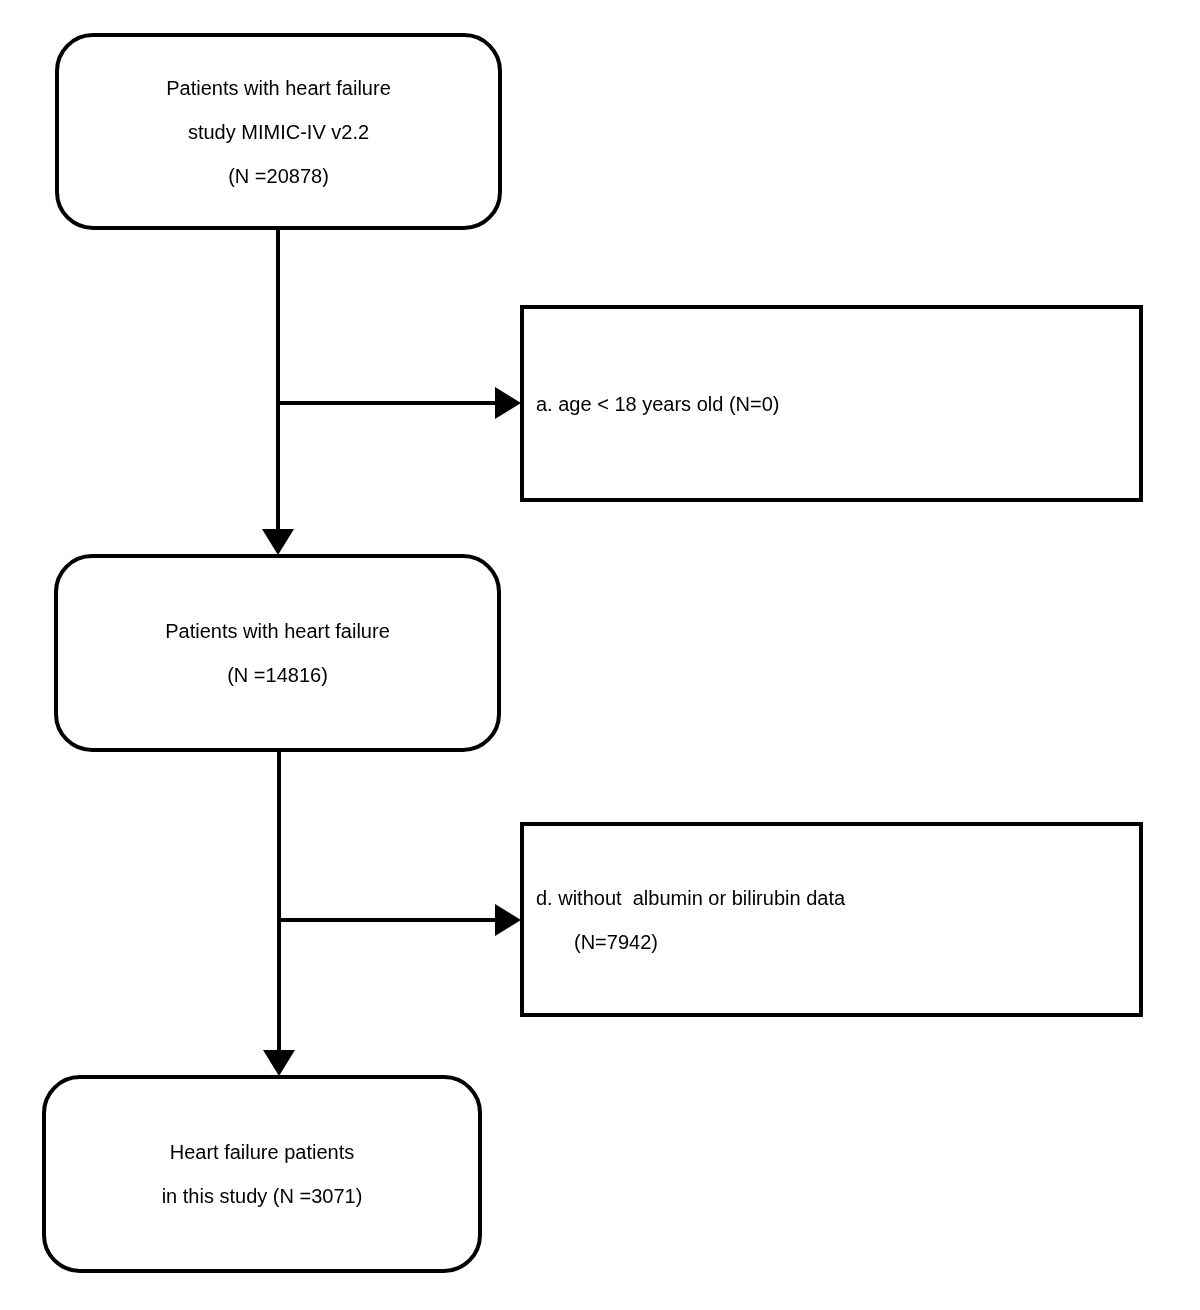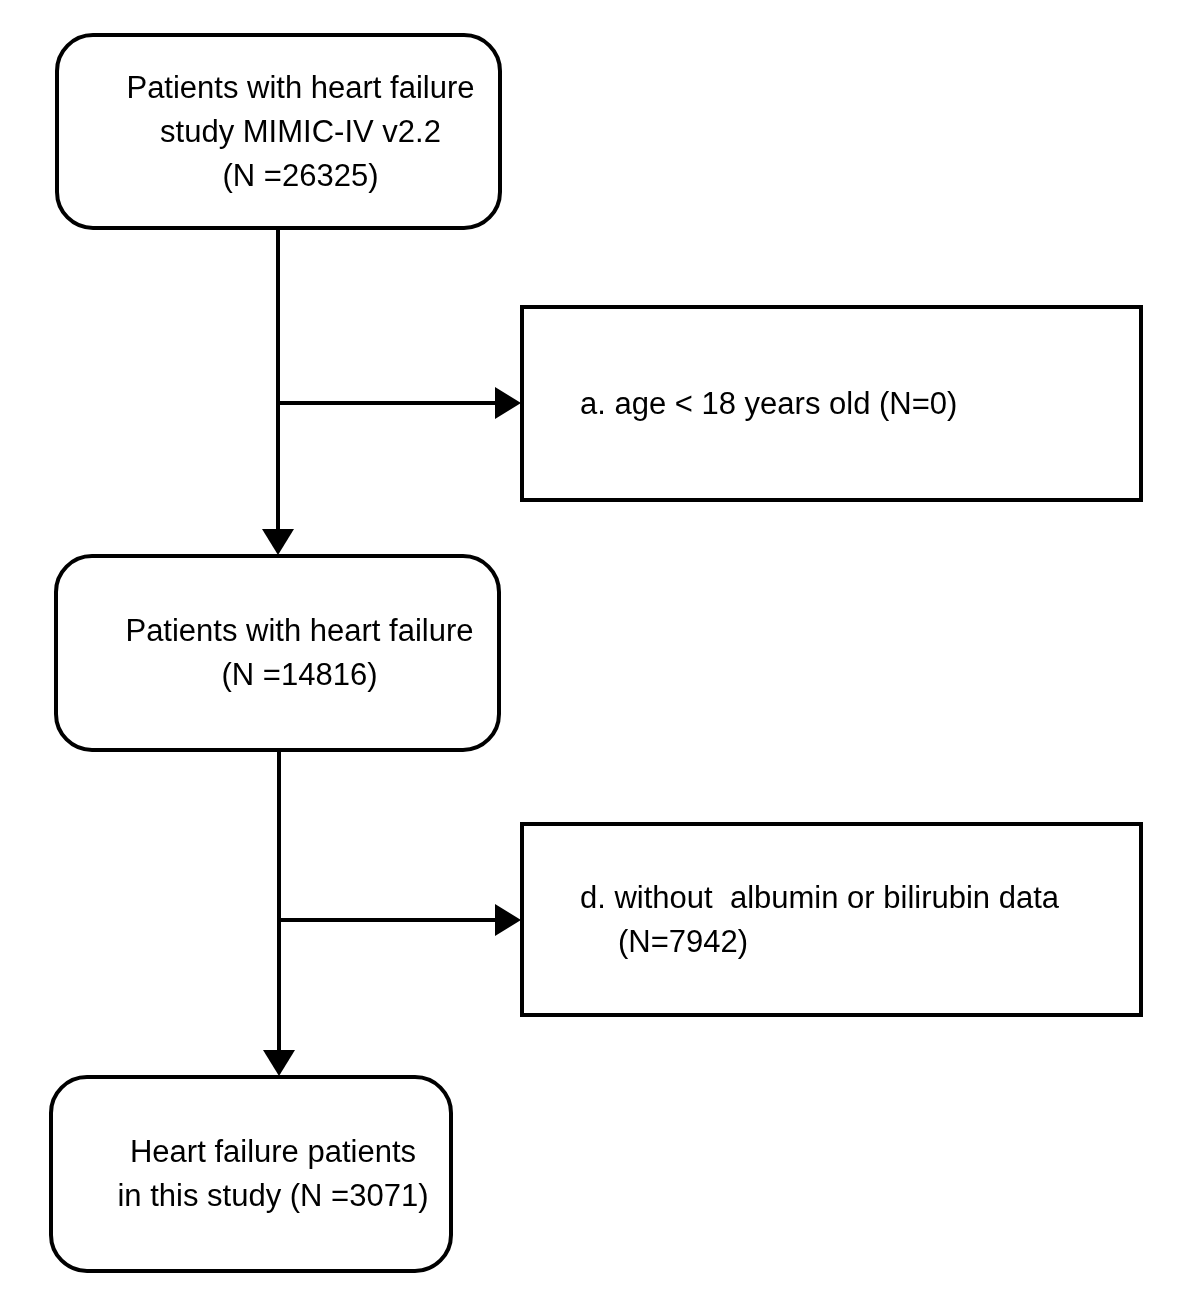--- a/index.html
+++ b/index.html
@@ -34,23 +34,22 @@
   }
   .left-text {
     align-items: flex-start;
     text-align: left;
     padding-left: 12px;
     padding-right: 6px;
   }
   .line {
     display: block;
     white-space: pre;
-    font-size: 31px;
+    font-size: 20px;
     line-height: 44px;
-    margin-left: 44px;
   }
   .indent {
     padding-left: 38px;
   }
   .connector {
     position: absolute;
     background: var(--stroke, #000000);
   }
   .arrow-down {
     position: absolute;
@@ -70,21 +69,21 @@
   }
 </style>
 </head>
 <body>
 
 <div class="canvas">
 
   <div class="box rounded center-text" style="left:55px; top:33px; width:447px; height:197px;">
     <span class="line">Patients with heart failure</span>
     <span class="line">study MIMIC-IV v2.2</span>
-    <span class="line">(N =26325)</span>
+    <span class="line">(N =20878)</span>
   </div>
 
   <div class="connector" style="left:276px; top:228px; width:4px; height:302px;"></div>
 
   <div class="arrow-down" style="left:262px; top:529px;"></div>
 
   <div class="connector" style="left:277px; top:401px; width:220px; height:4px;"></div>
 
   <div class="arrow-right" style="left:495px; top:387px;"></div>
 
@@ -103,18 +102,18 @@
 
   <div class="connector" style="left:278px; top:918px; width:219px; height:4px;"></div>
 
   <div class="arrow-right" style="left:495px; top:904px;"></div>
 
   <div class="box left-text" style="left:520px; top:822px; width:623px; height:195px;justify-content:center;">
     <span class="line">d. without  albumin or bilirubin data</span>
     <span class="line indent">(N=7942)</span>
   </div>
 
-  <div class="box rounded center-text" style="left:49px; top:1075px; width:404px; height:198px;">
+  <div class="box rounded center-text" style="left:42px; top:1075px; width:440px; height:198px;">
     <span class="line">Heart failure patients</span>
     <span class="line">in this study (N =3071)</span>
   </div>
 
 </div>
 
 </body></html>

